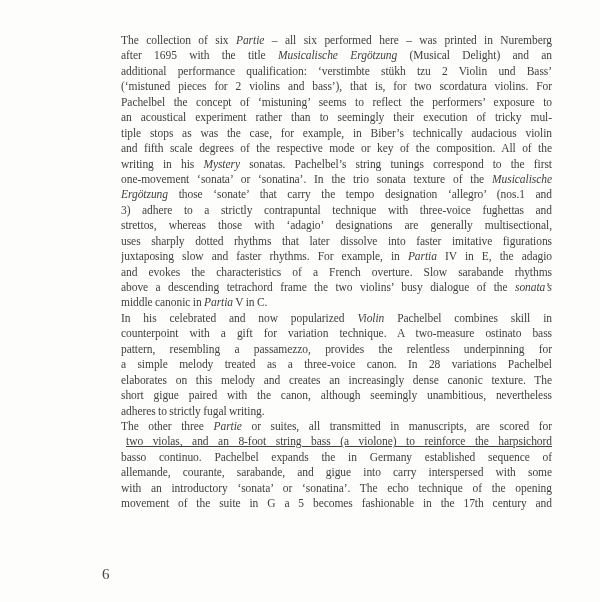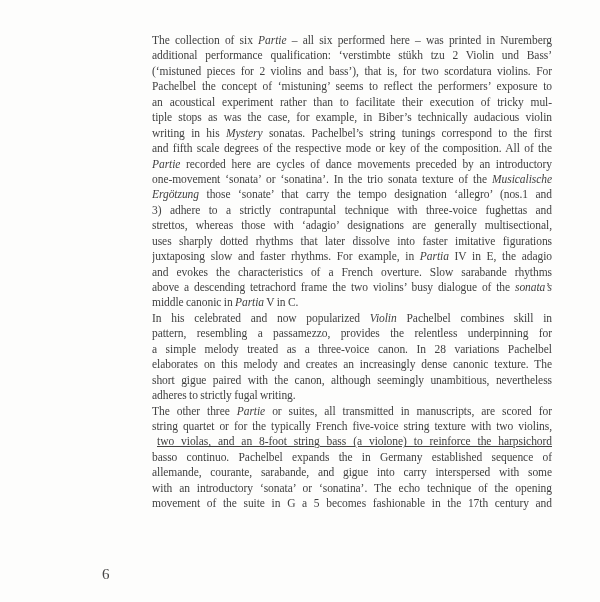--- a/index.html
+++ b/index.html
@@ -22,21 +22,20 @@
     width: 431px;
     color: #414141;
     font-size: 11.5px;
     letter-spacing: -0.06px;
     word-spacing: -0.4px;
   }
   .ln {
     height: 15.45px;
     line-height: 15.45px;
     overflow: hidden;
-    margin-left: 31px;
   }
   .j {
     text-align: justify;
     text-align-last: justify;
   }
   .ind {
     text-indent: 5px;
     text-decoration: underline;
   }
   .seg { font-style: normal; }
@@ -48,45 +47,45 @@
     font-size: 15px;
     color: #464646;
   }
 </style>
 </head>
 <body>
 
 <div class="page">
   <div class="text-column" id="text-column">
       <div class="ln j"><span class="seg">The collection of six </span><span class="seg i">Partie</span><span class="seg"> – all six performed here – was printed in Nuremberg</span></div>
+      <div class="ln j"><span class="seg">after 1695 with the title </span><span class="seg i">Musicalische Ergötzung</span><span class="seg"> (Musical Delight) and an</span></div>
       <div class="ln j"><span class="seg">additional performance qualification: ‘verstimbte stükh tzu 2 Violin und Bass’</span></div>
       <div class="ln j"><span class="seg">(‘mistuned pieces for 2 violins and bass’), that is, for two scordatura violins. For</span></div>
       <div class="ln j"><span class="seg">Pachelbel the concept of ‘mistuning’ seems to reflect the performers’ exposure to</span></div>
-      <div class="ln j"><span class="seg">an acoustical experiment rather than to facilitate their execution of tricky mul-</span></div>
+      <div class="ln j"><span class="seg">an acoustical experiment rather than to seemingly their execution of tricky mul-</span></div>
       <div class="ln j"><span class="seg">tiple stops as was the case, for example, in Biber’s technically audacious violin</span></div>
+      <div class="ln j"><span class="seg">and fifth scale degrees of the respective mode or key of the composition. All of the</span></div>
       <div class="ln j"><span class="seg">writing in his </span><span class="seg i">Mystery</span><span class="seg"> sonatas. Pachelbel’s string tunings correspond to the first</span></div>
-      <div class="ln j"><span class="seg">and fifth scale degrees of the respective mode or key of the composition. All of the</span></div>
-      <div class="ln j"><span class="seg i">Partie</span><span class="seg"> recorded here are cycles of dance movements preceded by an introductory</span></div>
       <div class="ln j"><span class="seg">one-movement ‘sonata’ or ‘sonatina’. In the trio sonata texture of the </span><span class="seg i">Musicalische</span></div>
       <div class="ln j"><span class="seg i">Ergötzung</span><span class="seg"> those ‘sonate’ that carry the tempo designation ‘allegro’ (nos.1 and</span></div>
       <div class="ln j"><span class="seg">3) adhere to a strictly contrapuntal technique with three-voice fughettas and</span></div>
       <div class="ln j"><span class="seg">strettos, whereas those with ‘adagio’ designations are generally multisectional,</span></div>
       <div class="ln j"><span class="seg">uses sharply dotted rhythms that later dissolve into faster imitative figurations</span></div>
       <div class="ln j"><span class="seg">juxtaposing slow and faster rhythms. For example, in </span><span class="seg i">Partia</span><span class="seg"> IV in E, the adagio</span></div>
       <div class="ln j"><span class="seg">and evokes the characteristics of a French overture. Slow sarabande rhythms</span></div>
       <div class="ln j"><span class="seg">above a descending tetrachord frame the two violins’ busy dialogue of the </span><span class="seg i">sonata’s</span></div>
       <div class="ln"><span class="seg">middle canonic in </span><span class="seg i">Partia</span><span class="seg"> V in C.</span></div>
       <div class="ln j"><span class="seg">In his celebrated and now popularized </span><span class="seg i">Violin</span><span class="seg"> Pachelbel combines skill in</span></div>
+      <div class="ln j"><span class="seg">counterpoint with a gift for variation technique. A two-measure ostinato bass</span></div>
       <div class="ln j"><span class="seg">pattern, resembling a passamezzo, provides the relentless underpinning for</span></div>
       <div class="ln j"><span class="seg">a simple melody treated as a three-voice canon. In 28 variations Pachelbel</span></div>
       <div class="ln j"><span class="seg">elaborates on this melody and creates an increasingly dense canonic texture. The</span></div>
       <div class="ln j"><span class="seg">short gigue paired with the canon, although seemingly unambitious, nevertheless</span></div>
       <div class="ln"><span class="seg">adheres to strictly fugal writing.</span></div>
       <div class="ln j"><span class="seg">The other three </span><span class="seg i">Partie</span><span class="seg"> or suites, all transmitted in manuscripts, are scored for</span></div>
-      <div class="ln j"><span class="seg">string quartet or for the typically French five-voice string texture with two violins,</span></div>
       <div class="ln j ind"><span class="seg">two violas, and an 8-foot string bass (a violone) to reinforce the harpsichord</span></div>
       <div class="ln j"><span class="seg">basso continuo. Pachelbel expands the in Germany established sequence of</span></div>
       <div class="ln j"><span class="seg">allemande, courante, sarabande, and gigue into carry interspersed with some</span></div>
       <div class="ln j"><span class="seg">with an introductory ‘sonata’ or ‘sonatina’. The echo technique of the opening</span></div>
       <div class="ln j"><span class="seg">movement of the suite in G a 5 becomes fashionable in the 17th century and</span></div>
     </div>
   <div class="page-number">6</div>
 </div>
 
 </body></html>

